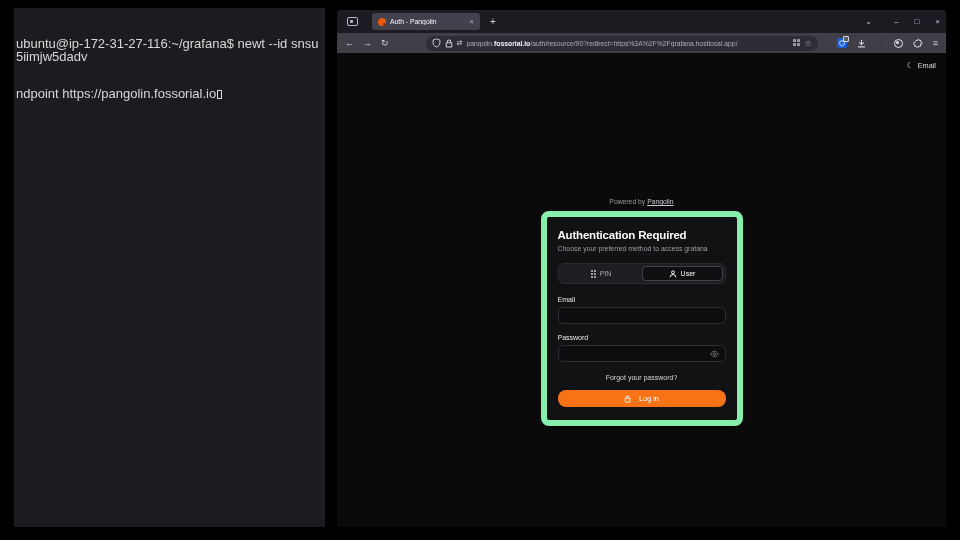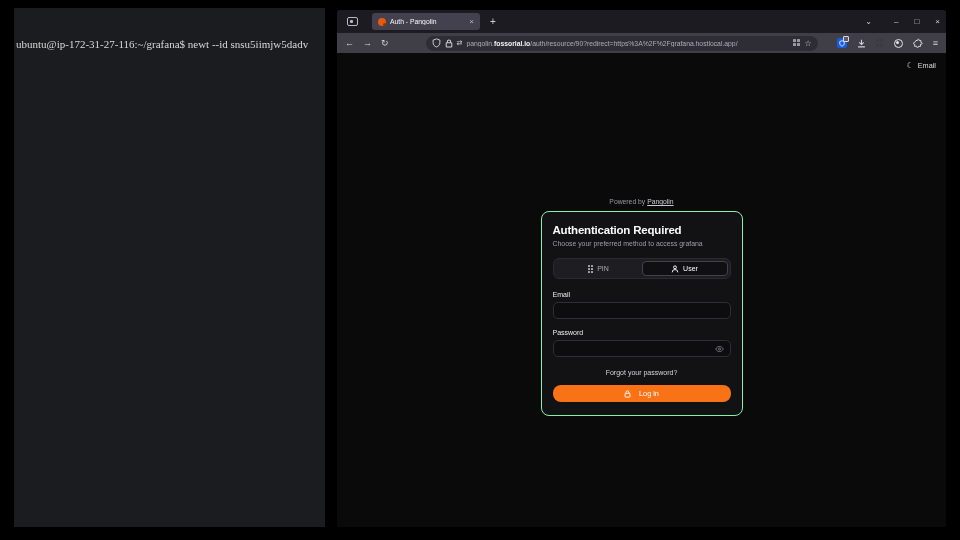--- a/index.html
+++ b/index.html
@@ -2,21 +2,21 @@
 <html><head>
 <meta charset="utf-8">
 <style>
   * { margin:0; padding:0; box-sizing:border-box; }
   html,body { width:960px; height:540px; background:#000; overflow:hidden;
               font-family:"Liberation Sans", sans-serif; }
 
   
   .terminal { position:absolute; left:14px; top:8px; width:311px; height:519px;
               background:#1b1c20; color:#d9d9d9; padding:5px 2px 0 2px;
-              font-family:Liberation Serif, serif; font-size:11px;
+              font-family:Liberation Sans, sans-serif; font-size:13px;
               line-height:12.5px; white-space:pre-wrap; word-break:break-all; }
   .cursor { display:inline-block; width:4.5px; height:9px;
             border:1px solid #d9d9d9; vertical-align:-1px; margin-left:1px; }
 
   
   .browser { position:absolute; left:337px; top:10px; width:609px; height:517px;
              background:#1c1b22; border-radius:3px; display:flex; flex-direction:column; }
 
   .tabbar { height:23px; display:flex; align-items:center; padding:0 6px 0 10px;
             color:#cfcfd8; flex:none; }
@@ -66,21 +66,21 @@
   
   .content { flex:1; background:#0a0a0b; position:relative; border-radius:0 0 3px 3px; }
   .theme-toggle { position:absolute; top:8px; right:10px; display:flex; align-items:center;
                   gap:4px; color:#dcdcdf; font-size:7.3px; }
   .moon { font-size:8px; color:#dcdcdf; }
 
   .center-col { position:absolute; left:50%; transform:translateX(-50%); top:145px; width:202px; }
   .powered { text-align:center; font-size:6.8px; color:#9a9aa2; }
   .powered a { color:#c9c9d1; text-decoration:underline; }
 
-  .card { margin-top:6px; background:#121214; border:1px solid #86efac; border-radius:8px;
+  .card { margin-top:6px; background:#121214; border:6px solid #86efac; border-radius:8px;
           padding:12px 11px 13px; }
   .card h1 { font-size:11.5px; font-weight:bold; color:#fafafa; letter-spacing:-0.2px; }
   .card .sub { margin-top:4px; font-size:6.9px; color:#9f9fa6; }
 
   .tabs { margin-top:11px; display:flex; background:#1e1e22; border:1px solid #2a2a2f;
           border-radius:6px; padding:2px; }
   .seg { flex:1; height:15px; display:flex; align-items:center; justify-content:center;
          gap:4px; font-size:7px; color:#a8a8b0; border-radius:4px; border:1px solid transparent; }
   .seg.active { background:#101013; color:#fff; border-color:#42424a; }
   .pinpad { display:grid; grid-template-columns:2px 2px; grid-template-rows:2px 2px 2px; gap:1px; }
@@ -98,20 +98,21 @@
   .login-btn { margin-top:9px; width:100%; height:17px; background:#f97316; border:none;
                border-radius:8px; display:flex; align-items:center; justify-content:center;
                gap:8px; color:#fff; font-size:7.3px; font-family:"Liberation Sans", sans-serif;
                cursor:pointer; }
 </style>
 </head>
 <body>
 
 <div class="terminal">
   <div>ubuntu@ip-172-31-27-116:~/grafana$ newt --id snsu5iimjw5dadv</div>
+  <div><span>ndpoint https://pangolin.fossorial.io</span><span class="cursor"></span></div>
 </div>
 
 <div class="browser">
 
   <div class="tabbar">
     <span class="fxview"></span>
     <div class="tab">
       <span class="favicon"></span>
       <span class="tab-title">Auth - Pangolin</span>
       <span class="tab-close">×</span>

